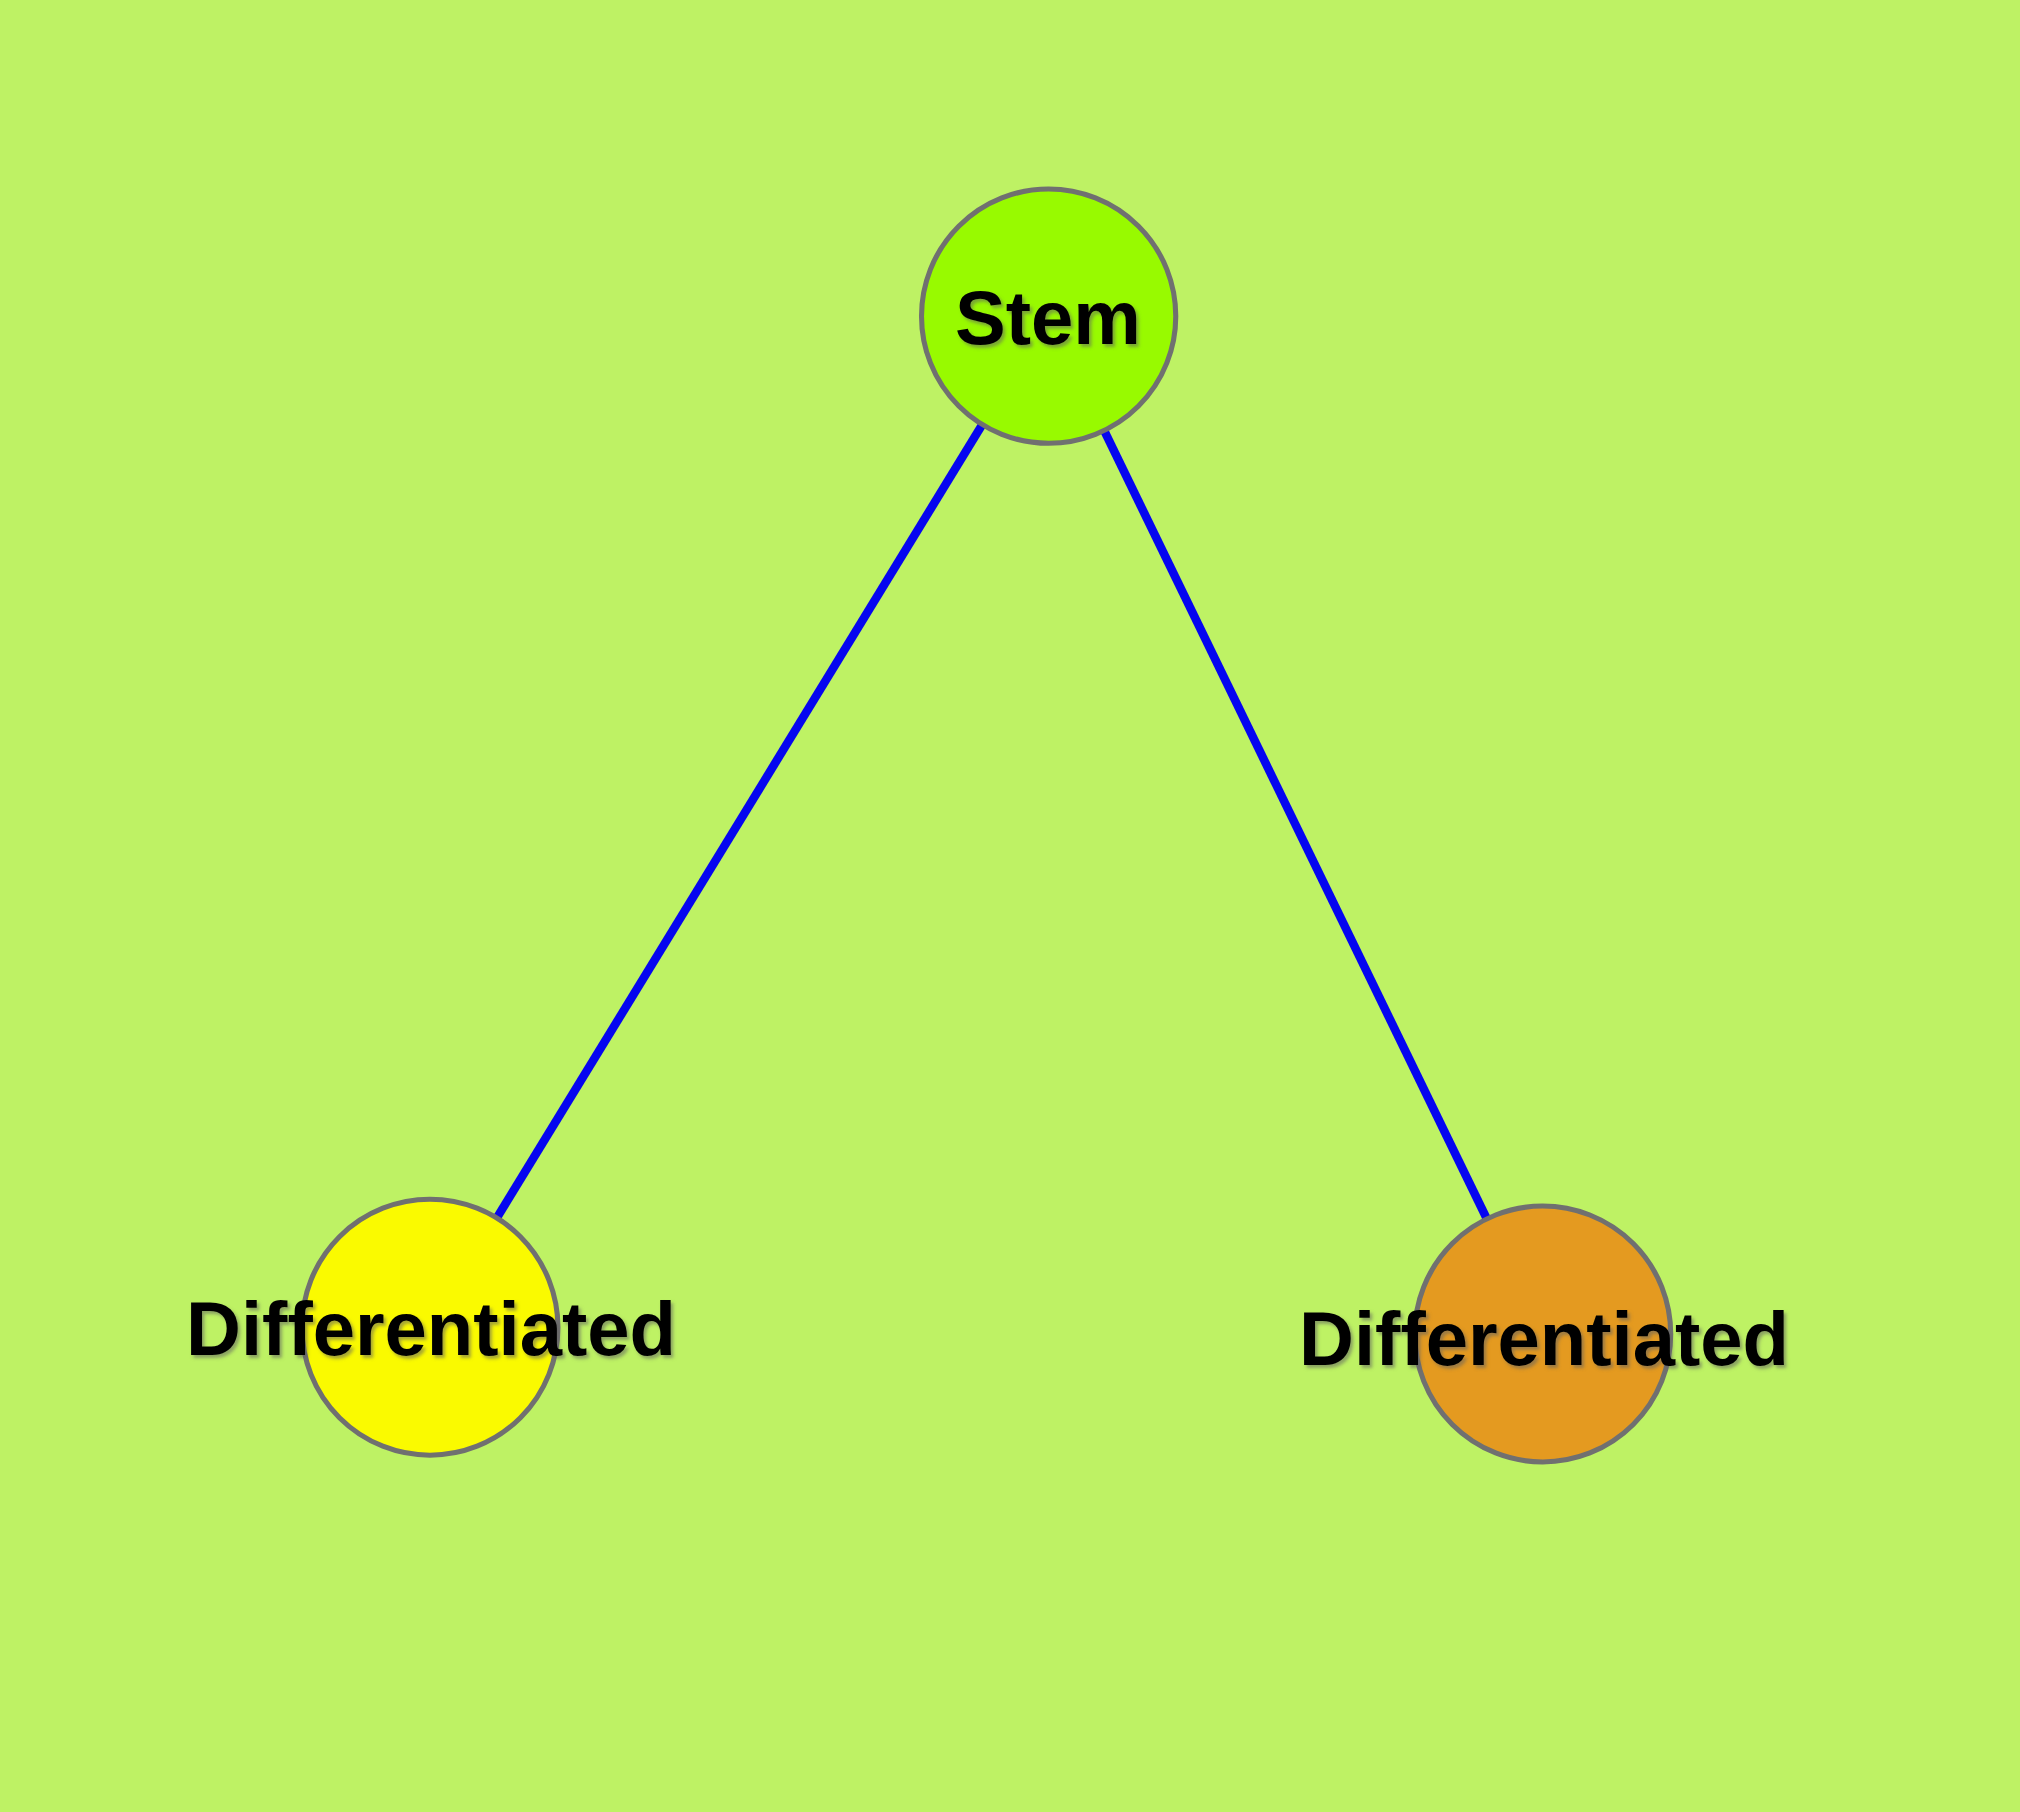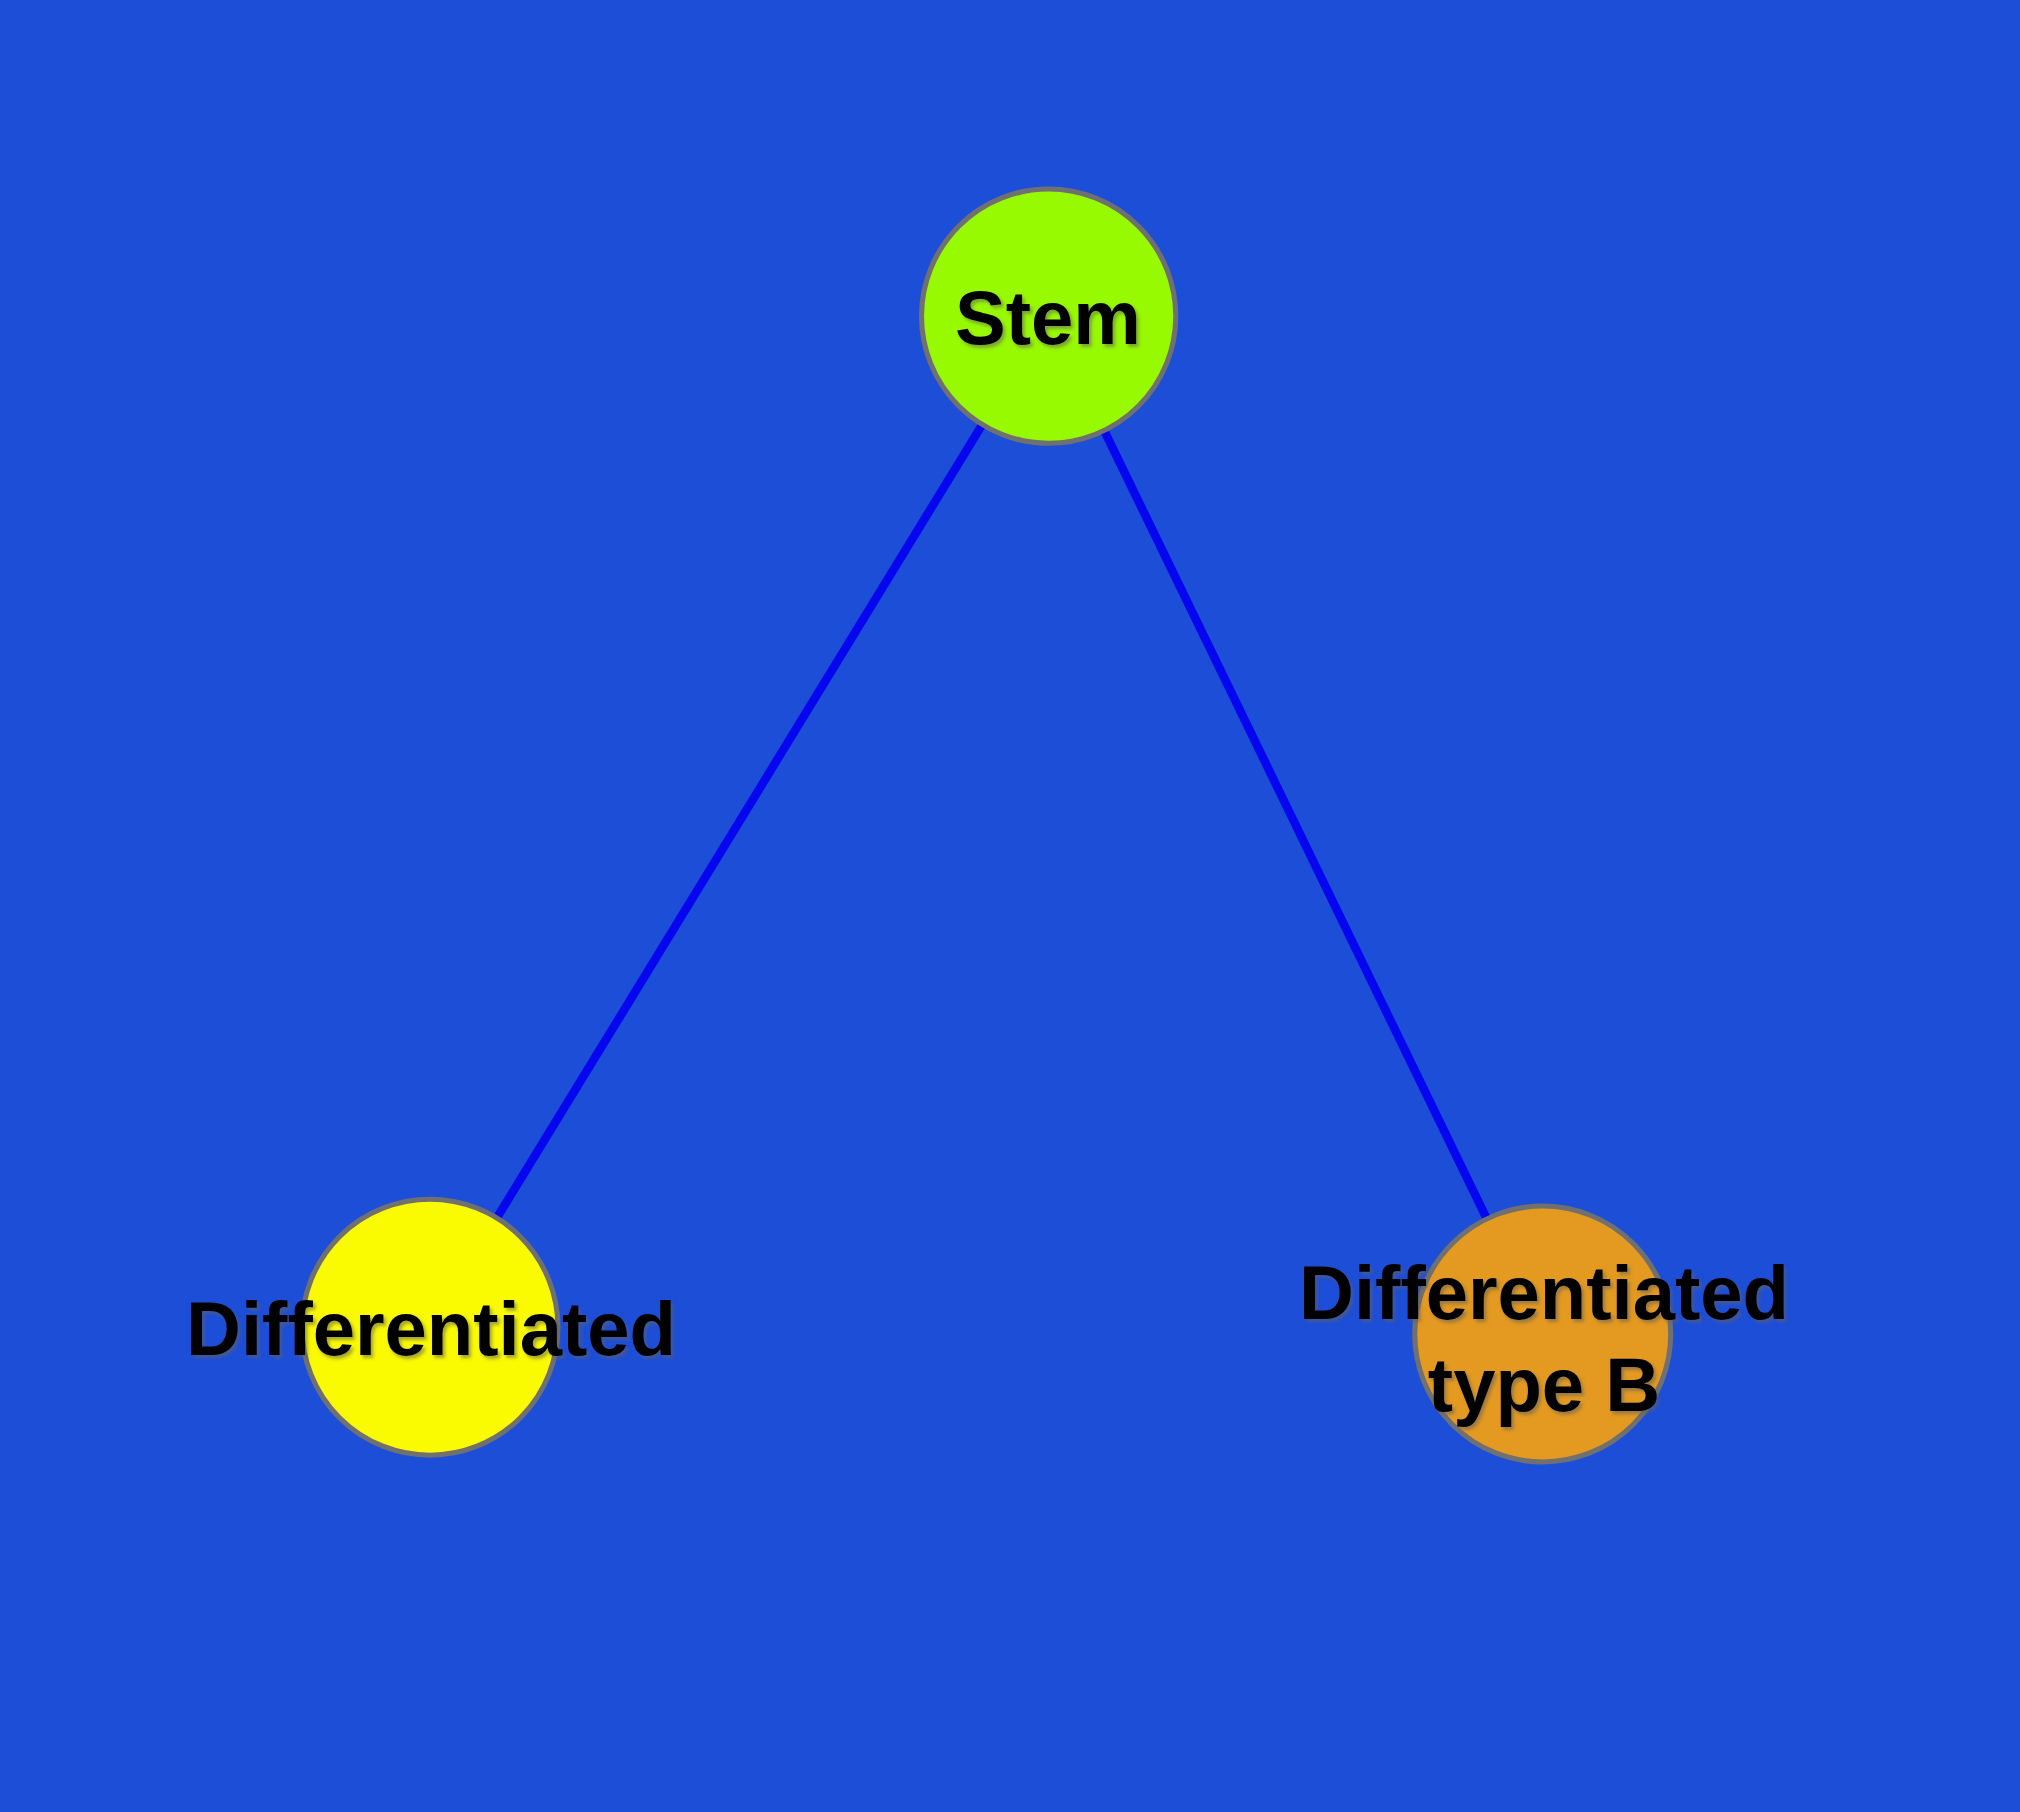--- a/index.html
+++ b/index.html
@@ -32,21 +32,21 @@
     pointer-events: none;
   }
   .node-label span { display: block; }
   .lbl-stem  { left: 1048px; top: 318px;  }
   .lbl-a     { left: 431px;  top: 1329px; }
   .lbl-b     { left: 1544px; top: 1339px; }
 </style>
 </head>
 <body>
 
-<div class="stage" style="background:#1d4ed8;">
+<div class="stage" style="background:#bef264;">
 
   <svg class="graph-svg" width="2021" height="1812" viewBox="0 0 2384 2138" xmlns="http://www.w3.org/2000/svg">
 
     <line x1="1237" y1="373" x2="507" y2="1566" stroke="#0505F0" stroke-width="10"></line>
     <line x1="1237" y1="373" x2="1820" y2="1574" stroke="#0505F0" stroke-width="10"></line>
 
     <circle cx="1237" cy="373" r="150" fill="#98FA00" stroke="#707070" stroke-width="6"></circle>
     <circle cx="507" cy="1566" r="151" fill="#FAFA00" stroke="#707070" stroke-width="6"></circle>
     <circle cx="1820" cy="1574" r="151" fill="#E49A20" stroke="#707070" stroke-width="6"></circle>
   </svg>
@@ -54,16 +54,15 @@
   <div class="node-label lbl-stem">
     <span>Stem</span>
   </div>
 
   <div class="node-label lbl-a">
     <span>Differentiated</span>
   </div>
 
   <div class="node-label lbl-b">
     <span>Differentiated</span>
-    <span>type B</span>
   </div>
 </div>
 
 
 </body></html>

